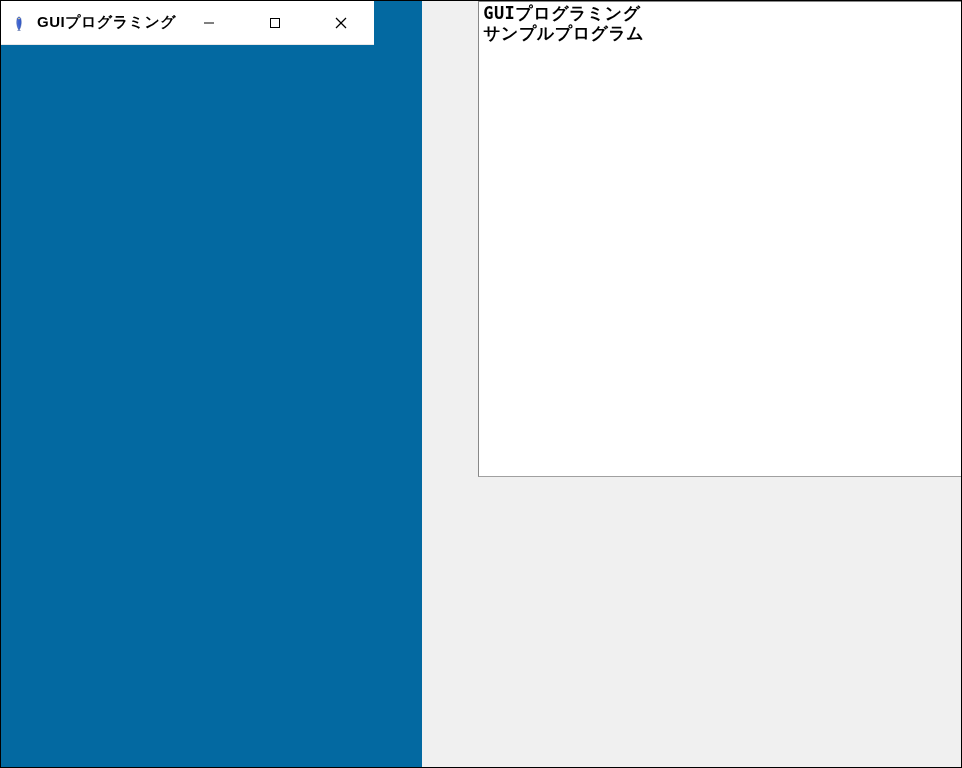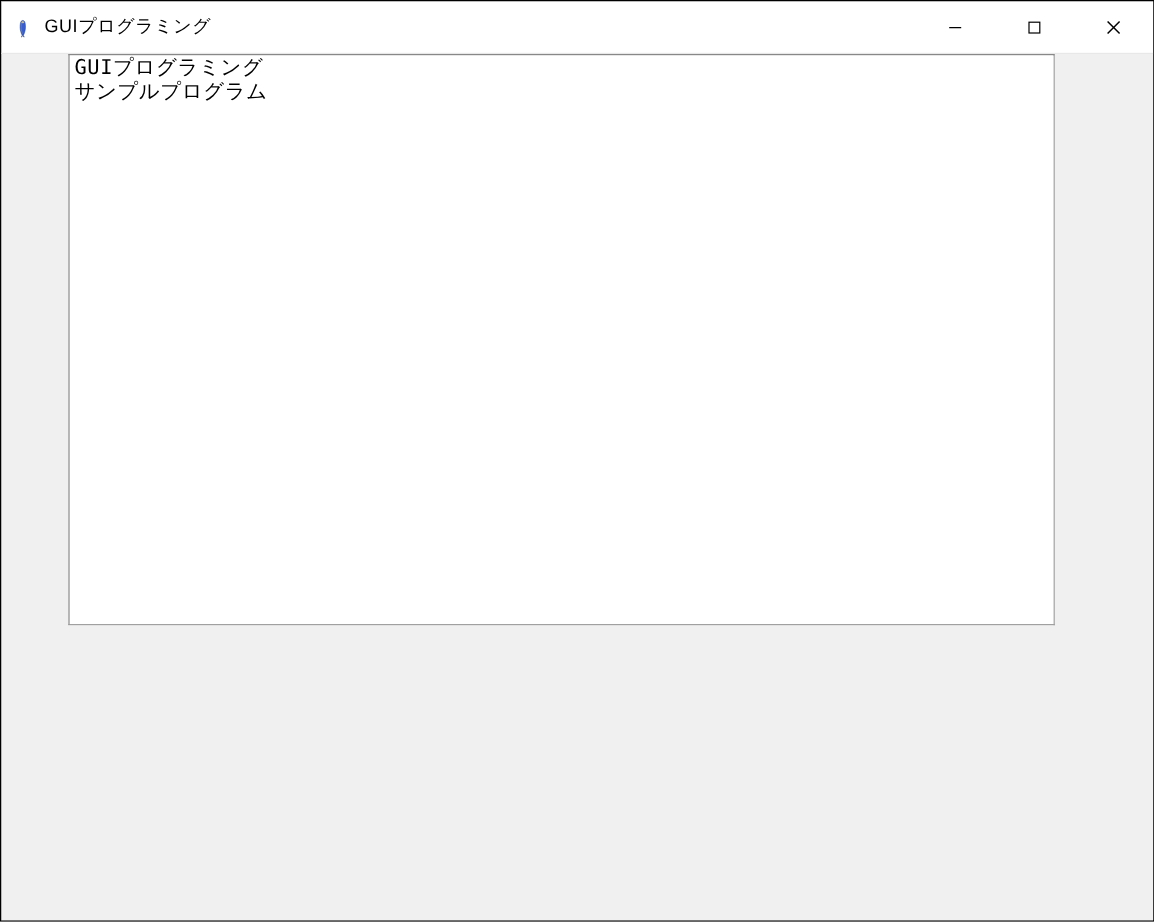--- a/index.html
+++ b/index.html
@@ -12,22 +12,23 @@
       height: 768px;
       background: #ffffff;
       font-family: "Segoe UI", "Meiryo", "MS Gothic", sans-serif;
       overflow: hidden;
       border: 1px solid #000;
     }
     .window {
       width: 100%;
       height: 100%;
       display: flex;
-      flex-direction: column;
-      background: #000000;
+      flex-direction: row;
+      background: #0369a1;
+      font-weight: bold;
     }
     .titlebar {
       height: 44px;
       display: flex;
       align-items: center;
       background: #ffffff;
       border-bottom: 1px solid #e8e8e8;
       padding-left: 10px;
     }
     .titlebar-icon {
@@ -59,20 +60,21 @@
     }
     .window-control svg {
       width: 12px;
       height: 12px;
     }
     .client-area {
       flex: 1;
       background: #f0f0f0;
       padding: 0;
       position: relative;
+      margin-left: 48px;
     }
     .text-widget {
       position: absolute;
       left: 56px;
       top: 0px;
       width: 822px;
       height: 476px;
       background: #ffffff;
       border: 1px solid #a0a0a0;
       border-top: 1px solid #888;

